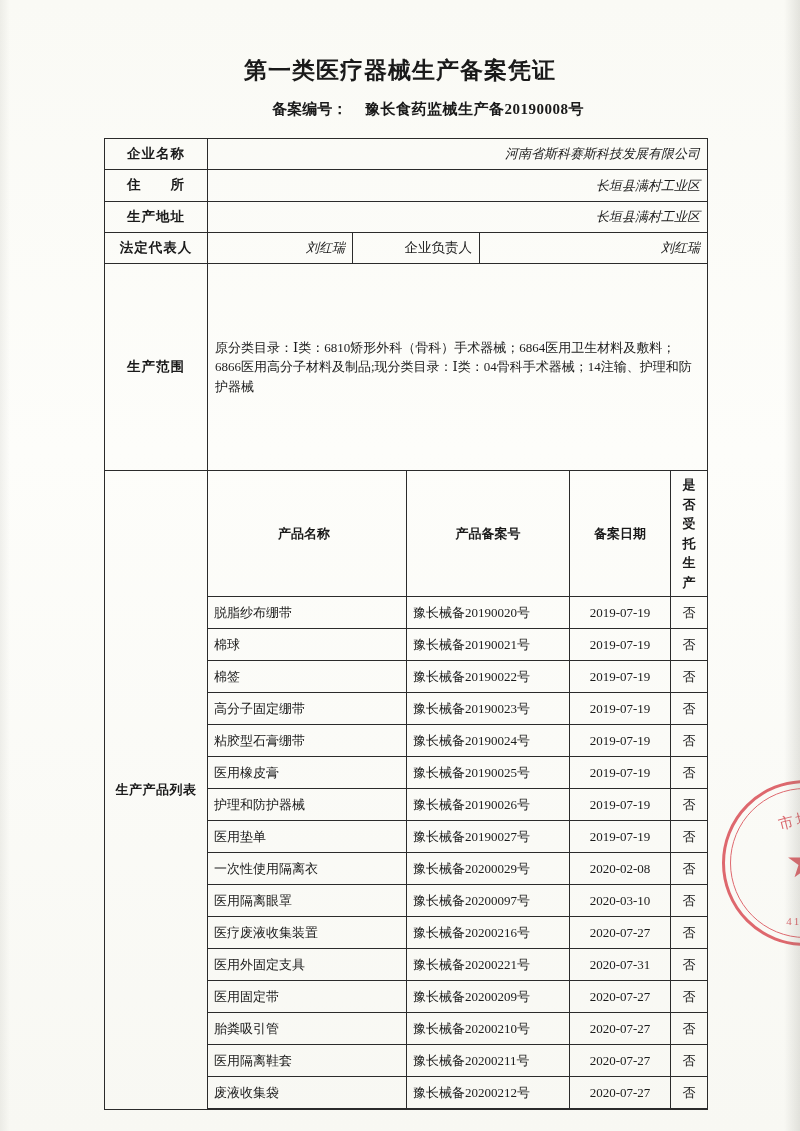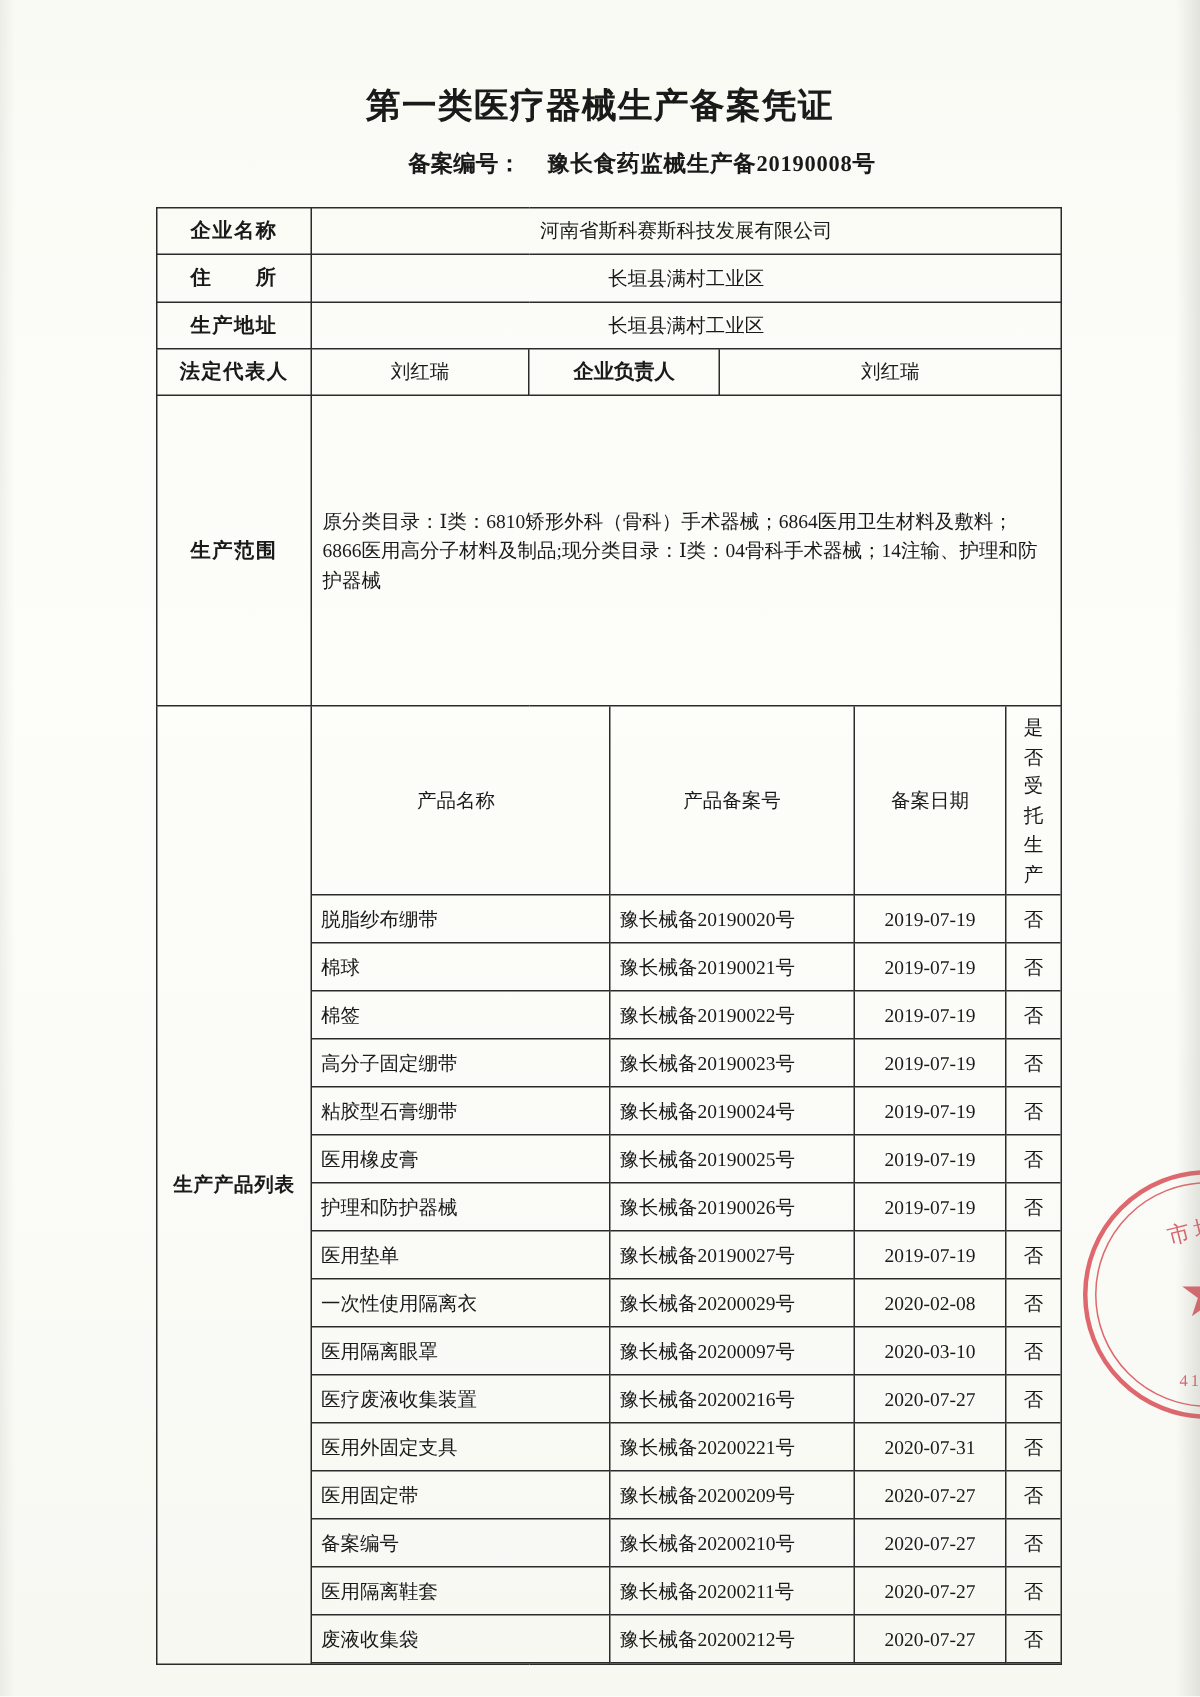--- a/index.html
+++ b/index.html
@@ -69,22 +69,22 @@
     vertical-align: middle;
     line-height: 1.5;
   }
   .lbl {
     width: 88px;
     font-weight: bold;
     text-align: center;
     letter-spacing: 1px;
     font-size: 13.5px;
   }
-  .val { text-align: center; padding-left: 9px; }
-  .cell-mid { width: 112px; font-weight: bold; text-align: center; font-size: 13.5px;}
+  .val { text-align: right; padding-left: 9px; font-style: italic; }
+  .cell-mid { width: 112px; font-weight: normal; text-align: right; font-size: 13.5px;}
   .scope-text {
     text-align: left;
     line-height: 1.75;
     padding: 6px 8px 6px 9px;
     font-size: 13px;
   }
   .scope-label {
     text-align: center;
     font-weight: bold;
     letter-spacing: 1px;
@@ -109,21 +109,21 @@
   table.prod td {
     border: 1px solid #2b2b2b;
     padding: 4px 6px;
     height: 23px;
   }
   table.prod tr td:first-child { border-left: none; }
   table.prod tr td:last-child { border-right: none; }
   table.prod tr:first-child td { border-top: none; }
   table.prod .h {
     text-align: center;
-    font-weight: normal;
+    font-weight: bold;
   }
   .c-name { width: 186px; text-align: left; padding-left: 14px; }
   .c-name.h { text-align: center; padding-left: 0; }
   .c-no { width: 150px; text-align: left; }
   .c-date { width: 88px; text-align: center; font-family: "Liberation Serif", serif; }
   .c-ent { text-align: center; }
 
   
   .seal {
     position: absolute;
@@ -307,21 +307,21 @@
             <td class="c-date">2020-07-31</td>
             <td class="c-ent">否</td>
           </tr>
           <tr>
             <td class="c-name">医用固定带</td>
             <td class="c-no">豫长械备20200209号</td>
             <td class="c-date">2020-07-27</td>
             <td class="c-ent">否</td>
           </tr>
           <tr>
-            <td class="c-name">备案编号</td>
+            <td class="c-name">胎粪吸引管</td>
             <td class="c-no">豫长械备20200210号</td>
             <td class="c-date">2020-07-27</td>
             <td class="c-ent">否</td>
           </tr>
           <tr>
             <td class="c-name">医用隔离鞋套</td>
             <td class="c-no">豫长械备20200211号</td>
             <td class="c-date">2020-07-27</td>
             <td class="c-ent">否</td>
           </tr>

